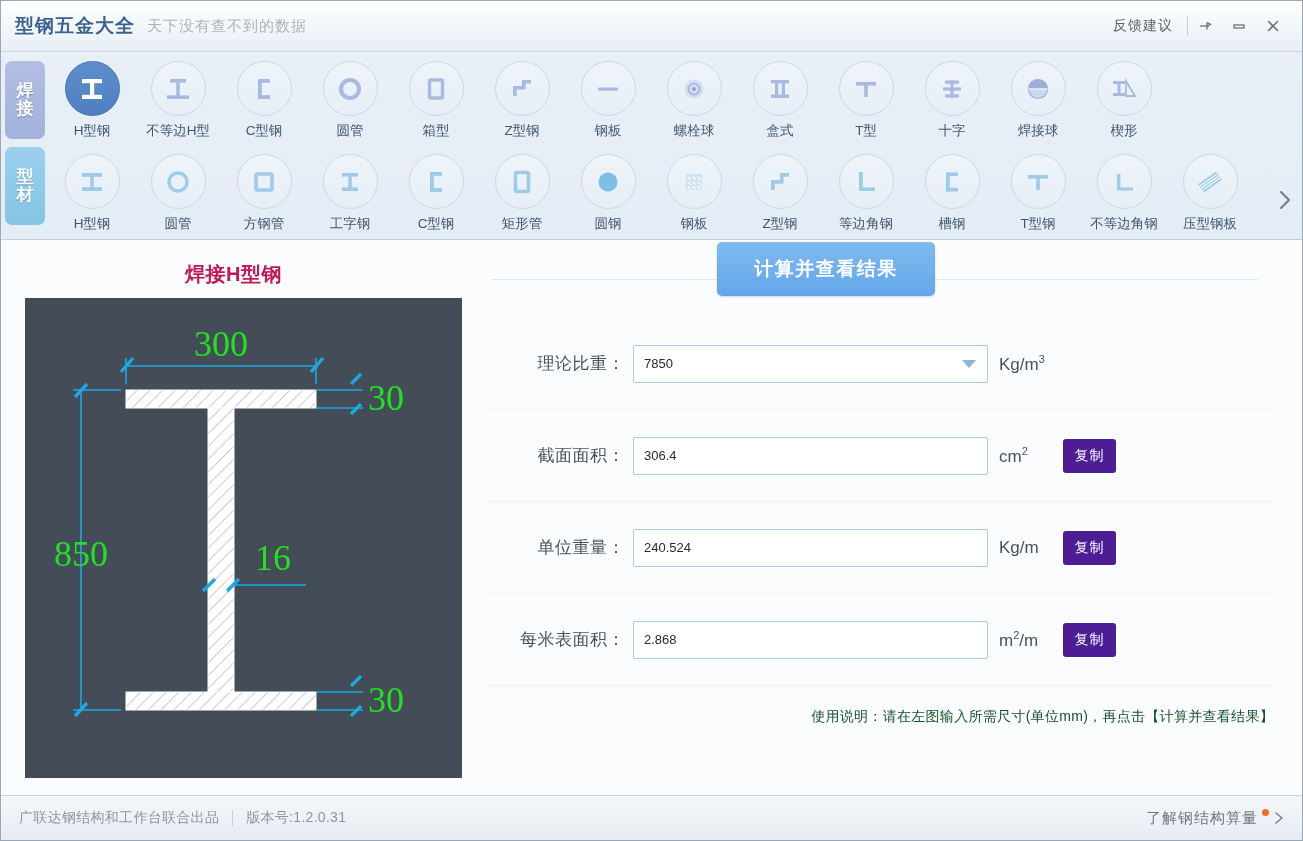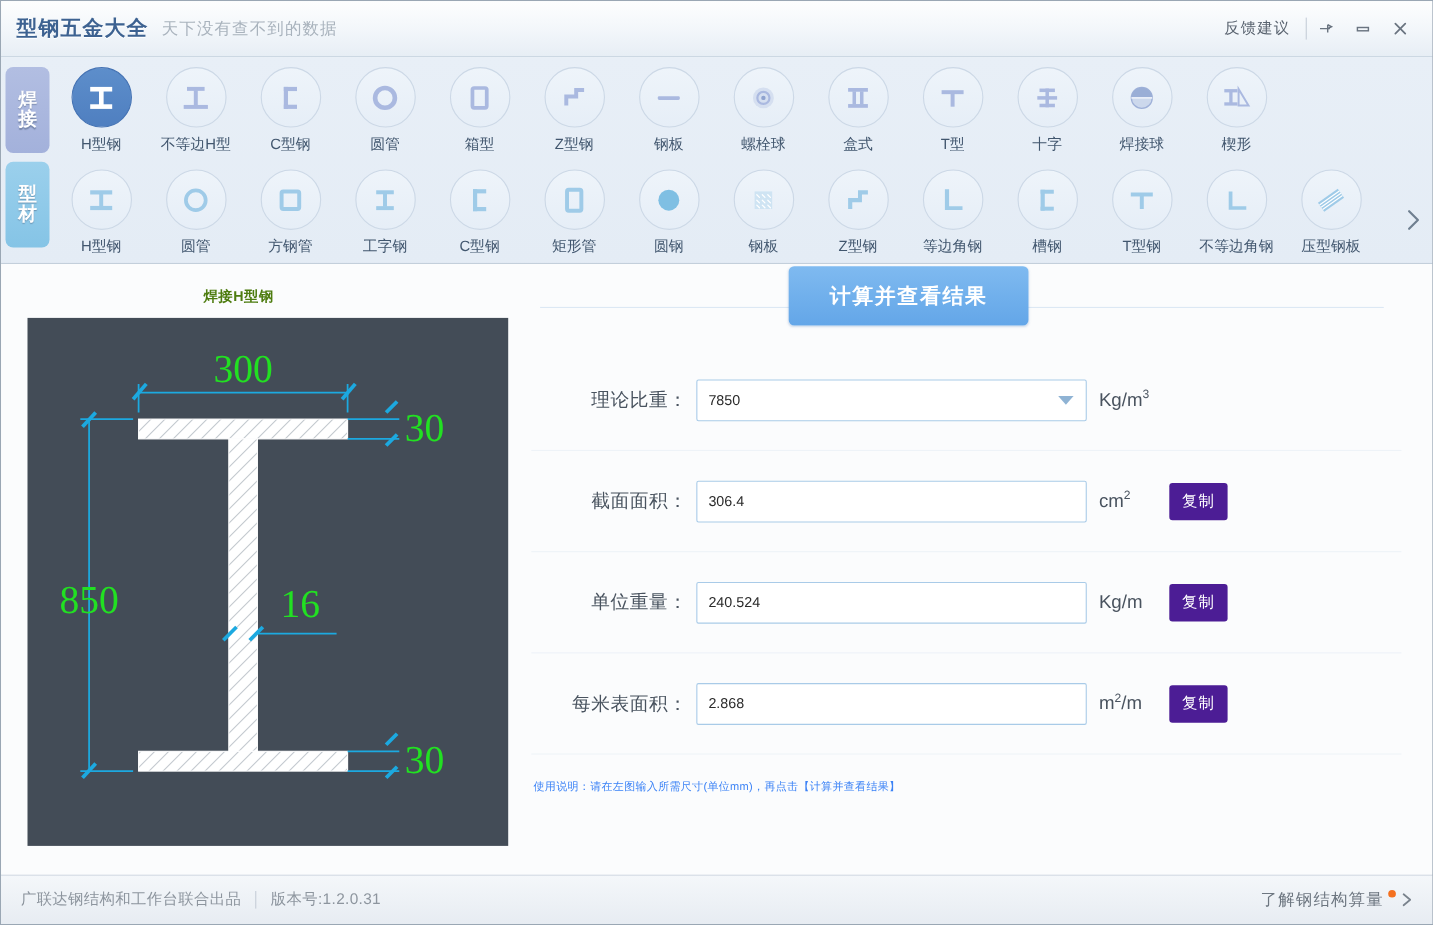--- a/index.html
+++ b/index.html
@@ -85,21 +85,21 @@
   }
 
   
   .content{
     flex:1;display:flex;background:#fbfcfd;position:relative;overflow:hidden;
   }
   .leftpane{
     width:470px;flex:0 0 470px;box-sizing:border-box;padding:12px 10px 0 24px;
   }
   .section-title{
-    font-size:13px;font-weight:bold;color:#4d7c0f;margin:9px 0 10px 160px;
+    font-size:20px;font-weight:bold;color:#be185d;margin:9px 0 10px 160px;
     letter-spacing:.5px;
   }
   .diagram{
     width:437px;height:480px;background:#434c57;position:relative;
   }
   .diagram svg{display:block;}
 
   .rightpane{flex:1;position:relative;padding:0 28px 0 12px;box-sizing:border-box;}
   .calc-wrap{position:relative;height:78px;}
   .hr{
@@ -141,21 +141,21 @@
     margin-left:11px;font-size:17px;color:#49535f;white-space:nowrap;min-width:56px;
   }
   .f-unit sup{font-size:11px;}
   .copy-btn{
     margin-left:8px;width:53px;height:34px;border:none;border-radius:3px;
     background:#4c1d95;color:#fff;font-size:14px;cursor:pointer;
     font-family:"Liberation Sans","DejaVu Sans",sans-serif;letter-spacing:1px;
   }
   .copy-spacer{margin-left:8px;width:53px;height:34px;}
   .usage{
-    margin-top:22px;margin-left:2px;font-size:10px;color:#3b82f6;letter-spacing:.3px;
+    margin-top:22px;margin-left:2px;font-size:14px;color:#14532d;letter-spacing:.3px;text-align:right;
   }
 
   
   .statusbar{
     flex:0 0 45px;height:45px;
     background:linear-gradient(180deg,#f4f7fa 0%,#e7ecf2 100%);
     border-top:1px solid #c8d2dc;
     display:flex;align-items:center;padding:0 16px 0 18px;box-sizing:border-box;
   }
   .st-text{font-size:14px;color:#8d959e;letter-spacing:.3px;}

